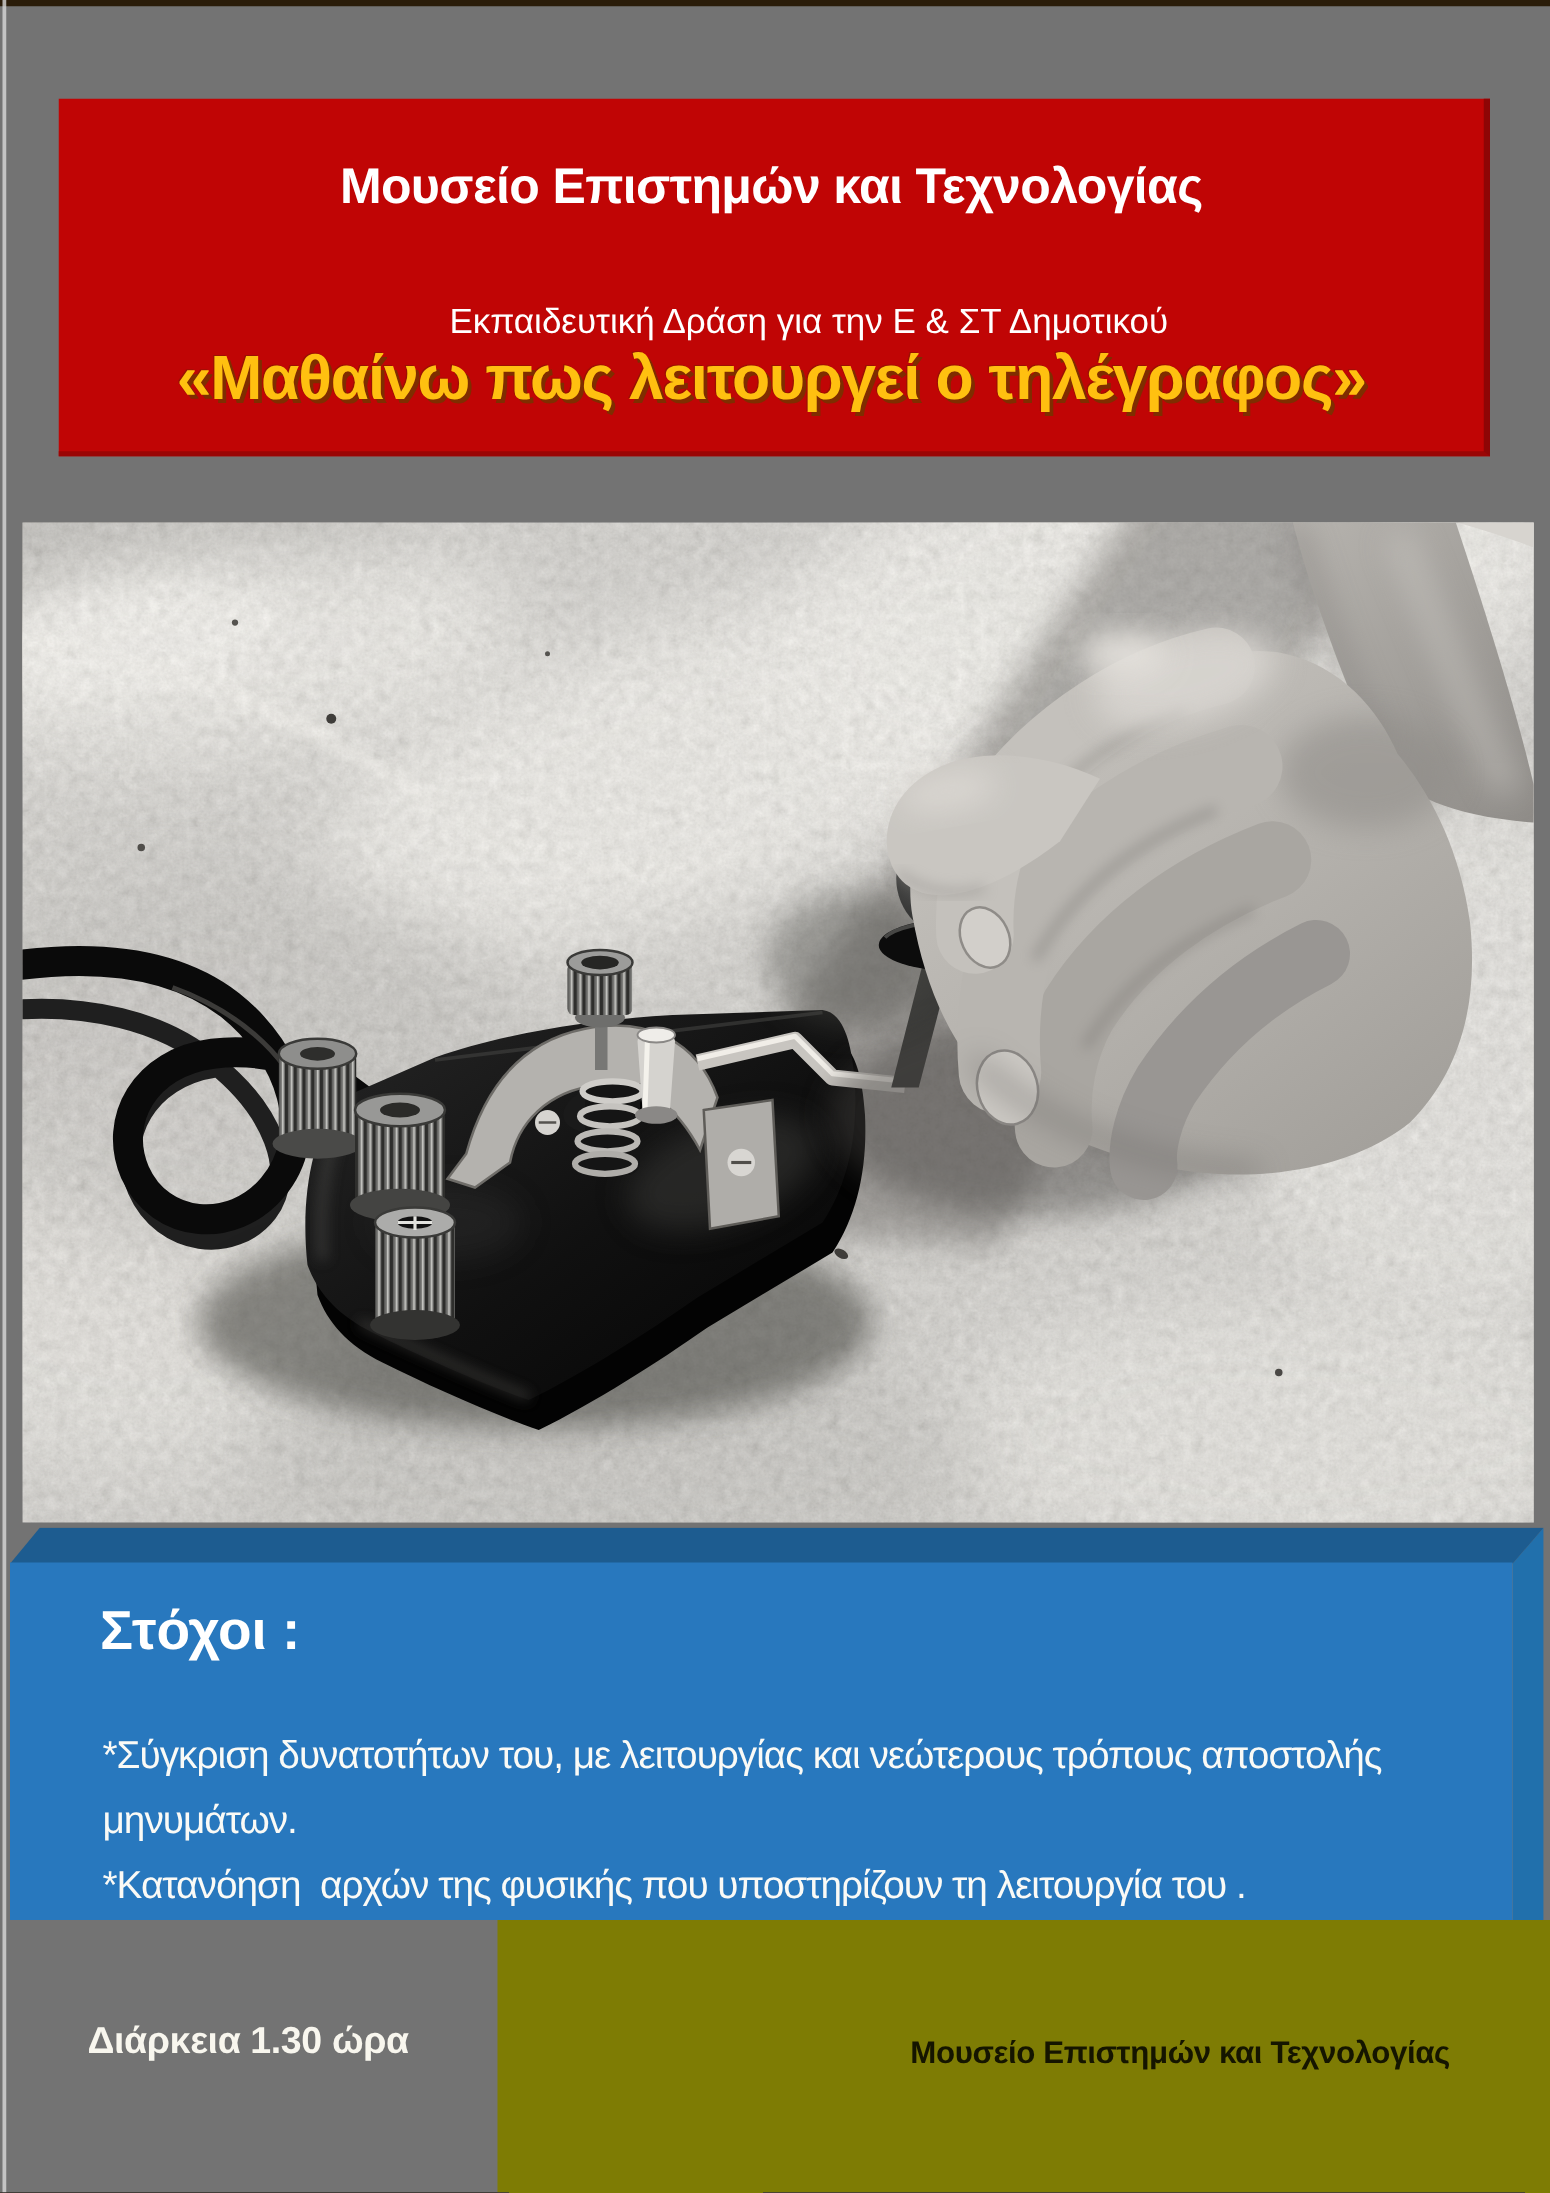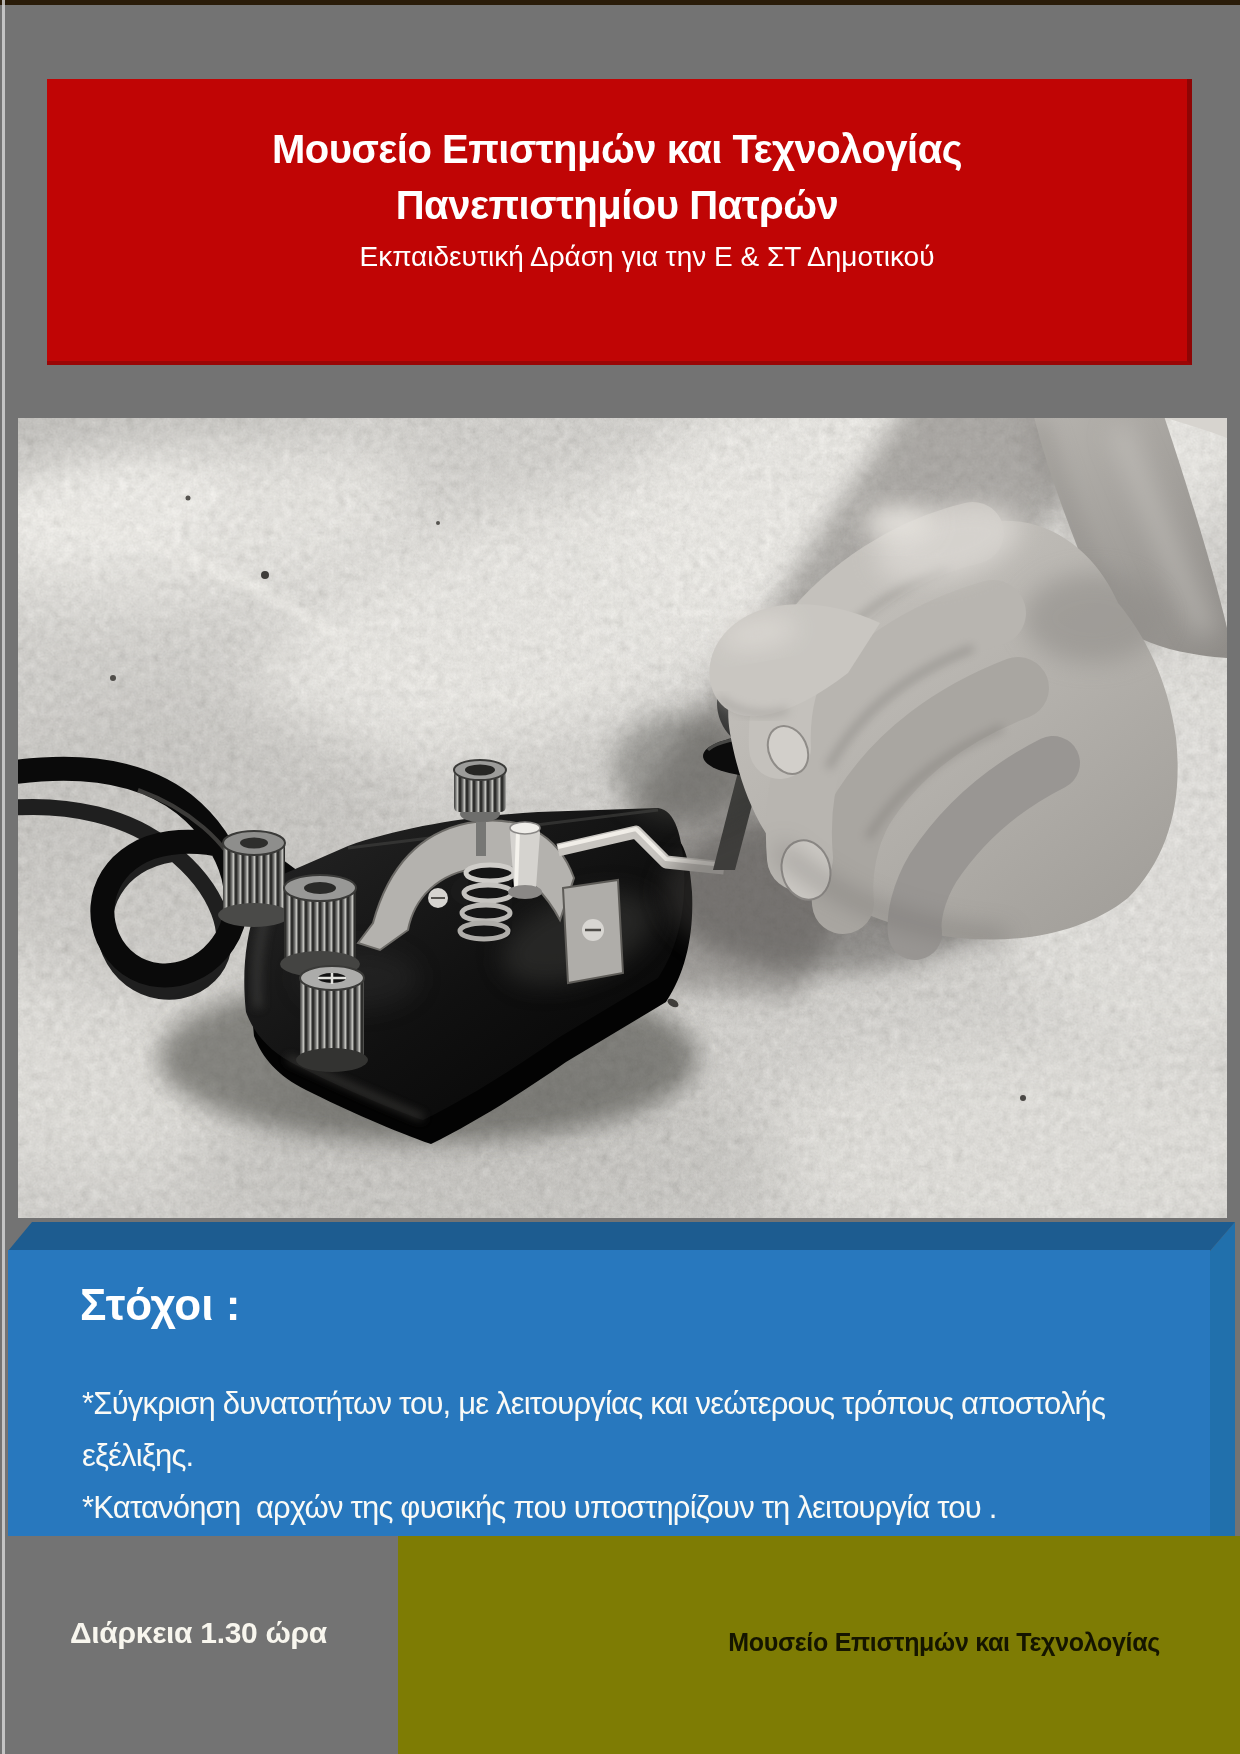--- a/index.html
+++ b/index.html
@@ -50,22 +50,22 @@
 </style>
 </head>
 <body>
 
 <div id="page">
   <div class="abs" id="top-strip"></div>
   <div class="abs" id="edge-line"></div>
 
   <div class="abs" id="header-banner">
     <div class="abs hdr-text" id="title-line1">Μουσείο Επιστημών και Τεχνολογίας</div>
-    <div class="abs hdr-text" id="title-line2">Πανεπιστημίου Πατρών</div>
     <div class="abs hdr-text" id="subtitle">Εκπαιδευτική Δράση για την Ε &amp; ΣΤ Δημοτικού</div>
+    <div class="abs hdr-text" id="event-title">«Μαθαίνω πως λειτουργεί ο τηλέγραφος»</div>
   </div>
 
   <svg class="abs" id="photo-figure" viewBox="0 0 1209 800" width="1209" height="800">
     <defs>
       <linearGradient id="bakelite" x1="0" y1="0" x2="1" y2="1">
         <stop offset="0" stop-color="#262626"></stop>
           <stop offset="0.55" stop-color="#101010"></stop>
         <stop offset="1" stop-color="#040404"></stop>
       </linearGradient>
       <linearGradient id="skin" x1="0" y1="0" x2="0.8" y2="1">
@@ -248,21 +248,21 @@
       <path d="M760,430 C820,485 900,515 990,520" stroke="#6B6865" stroke-width="14" fill="none" opacity="0.5" filter="url(#b12)"></path>
     </g>
   </svg>
 
   <div class="abs" id="goals-panel">
     <div class="abs" id="goals-side"></div>
     <div class="abs" id="goals-bevel"></div>
     <div class="abs" id="goals-face"></div>
     <div class="abs" id="goals-heading">Στόχοι :</div>
     <div class="abs goal-line" id="goal-line-1">*Σύγκριση δυνατοτήτων του, με λειτουργίας και νεώτερους τρόπους αποστολής</div>
-    <div class="abs goal-line" id="goal-line-2">εξέλιξης.</div>
+    <div class="abs goal-line" id="goal-line-2">μηνυμάτων.</div>
     <div class="abs goal-line" id="goal-line-3">*Κατανόηση  αρχών της φυσικής που υποστηρίζουν τη λειτουργία του .</div>
   </div>
 
   <div class="abs" id="contact-panel">
     <div class="abs" id="contact-block">
       <div>Μουσείο Επιστημών και Τεχνολογίας</div>
       
       
     </div>
   </div>

